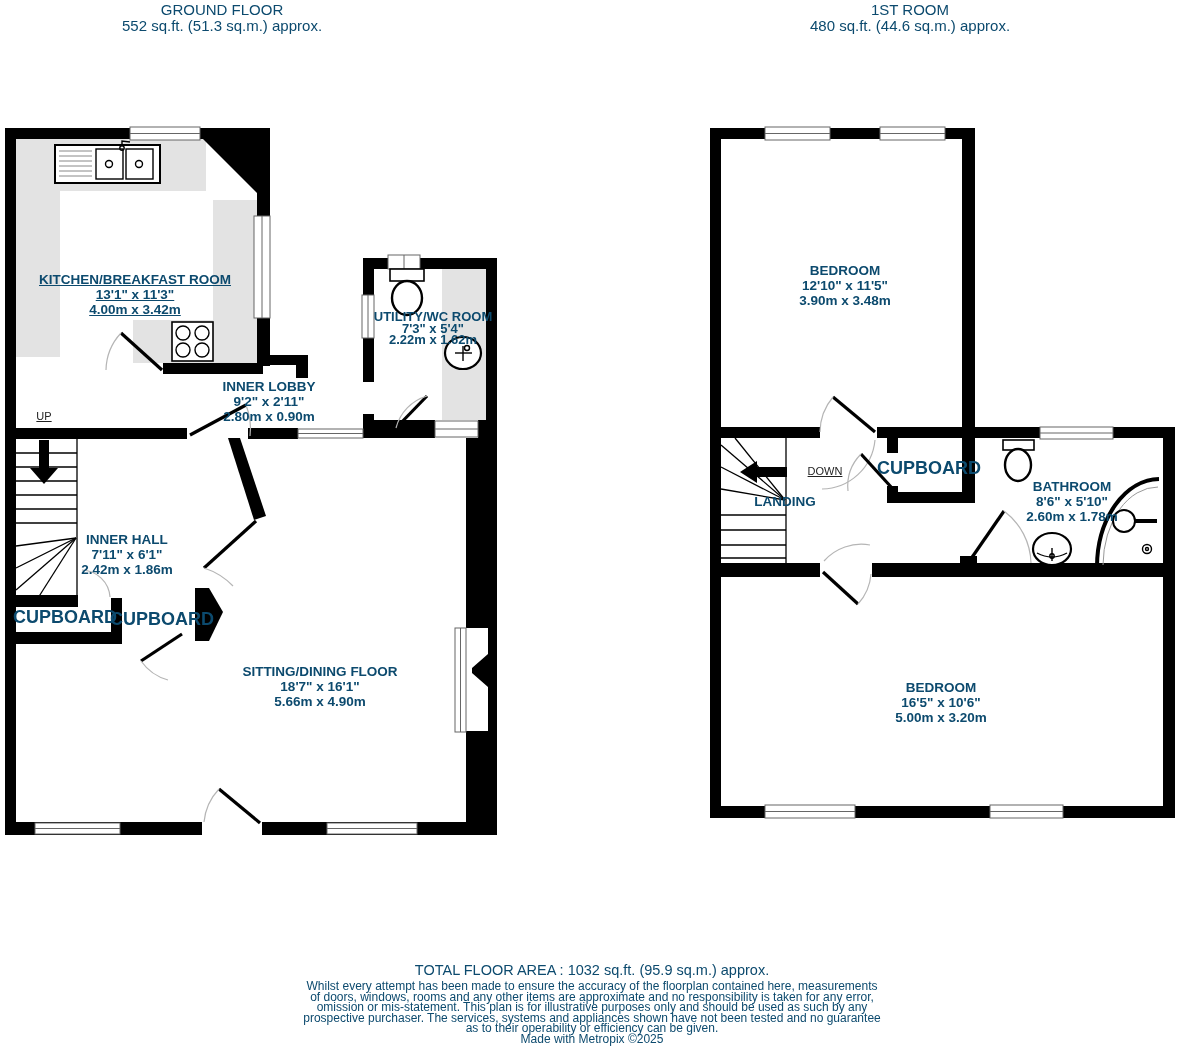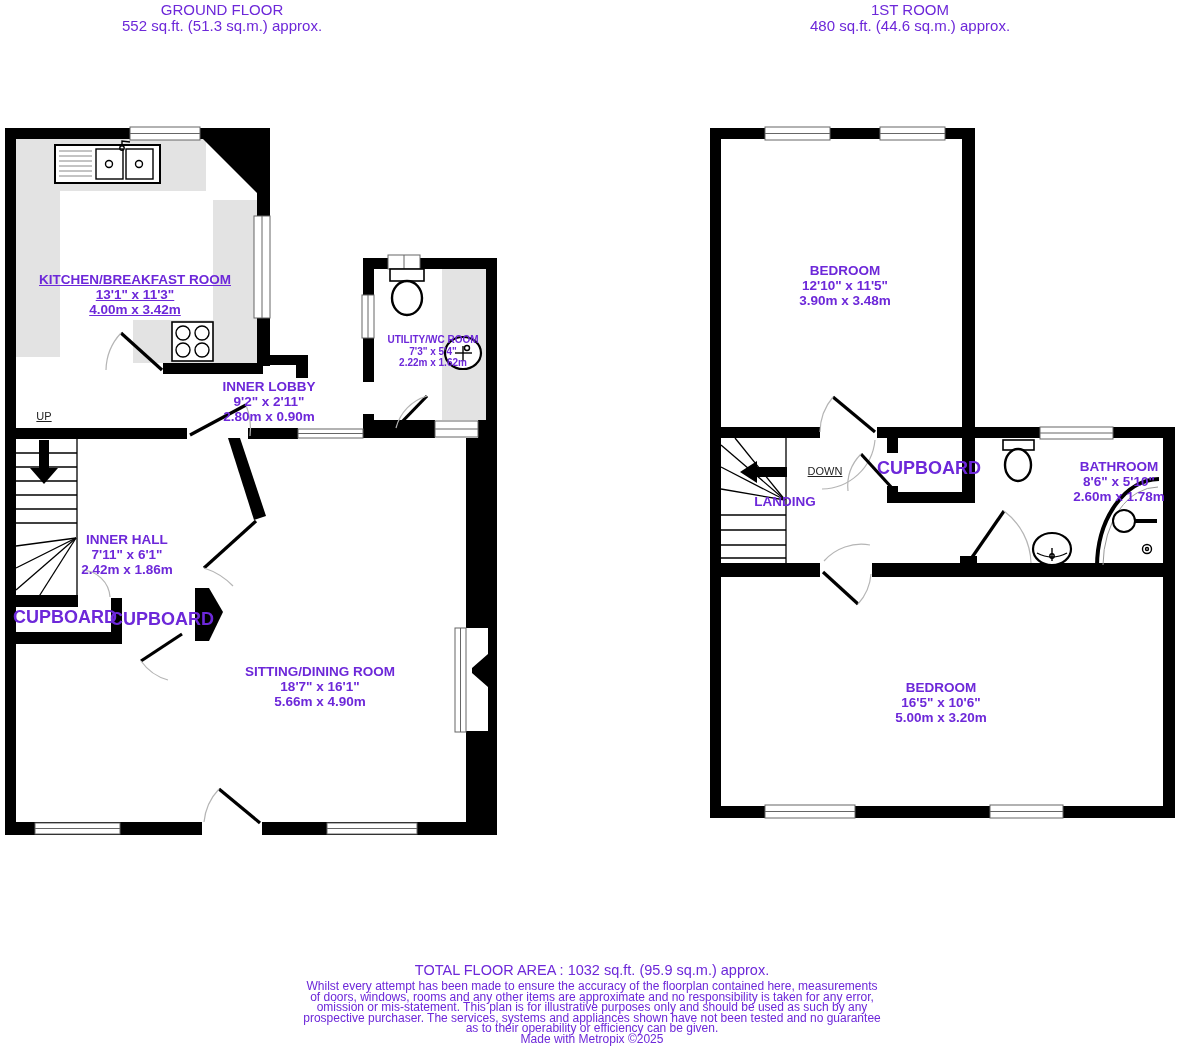--- a/index.html
+++ b/index.html
@@ -10,22 +10,22 @@
   .gray{fill:#e3e3e3;}
   .thinline{stroke:#000;stroke-width:1.3;}
   .leaf{stroke:#000;stroke-width:3.2;fill:none;}
   .arc{stroke:#b5b5b5;stroke-width:1.2;fill:none;}
   .win rect{fill:#fff;stroke:#666;stroke-width:1;}
   .win line{stroke:#666;stroke-width:1;}
   .fix{fill:#fff;stroke:#000;}
   .fixthin{fill:none;stroke:#000;stroke-width:1.4;}
   .drain{stroke:#888;stroke-width:1;}
   .lbl{position:absolute;transform:translateX(-50%);text-align:center;font-weight:700;
-       font-size:13.5px;line-height:15px;white-space:nowrap;color:#6d28d9;}
-  .lbl.small{font-size:10px;line-height:11.5px;margin-top:23px;}
+       font-size:13.5px;line-height:15px;white-space:nowrap;color:#0c4a6e;}
+  .lbl.small{font-size:13px;line-height:11.5px;}
   .lbl.cup{font-size:18px;}
   .lbl.tiny{font-weight:400;font-size:11px;line-height:10px;color:#222;text-decoration:underline;}
   .lbl.title{font-weight:400;font-size:15px;line-height:16px;}
   .lbl.total{font-weight:400;font-size:14.5px;line-height:16px;}
   .lbl.disc{font-weight:400;font-size:12px;line-height:10.6px;}
 </style>
 </head>
 <body>
 
 <div id="plan">
@@ -267,21 +267,21 @@
     <div>INNER LOBBY</div>
     <div>9'2"  x 2'11"</div>
     <div>2.80m  x 0.90m</div>
   </div>
   <div class="lbl" style="left:127px;top:516px;margin-top:16px;">
     <div>INNER HALL</div>
     <div>7'11"  x 6'1"</div>
     <div>2.42m  x 1.86m</div>
   </div>
   <div class="lbl" style="left:320px;top:664px;">
-    <div>SITTING/DINING ROOM</div>
+    <div>SITTING/DINING FLOOR</div>
     <div>18'7"  x 16'1"</div>
     <div>5.66m  x 4.90m</div>
   </div>
   <div class="lbl cup" style="left:65px;top:610px;">
     <div>CUPBOARD</div>
   </div>
   <div class="lbl cup" style="left:162px;top:612px;">
     <div>CUPBOARD</div>
   </div>
   <div class="lbl tiny" style="left:44px;top:411px;">
@@ -295,21 +295,21 @@
   </div>
   <div class="lbl" style="left:785px;top:494px;">
     <div>LANDING</div>
   </div>
   <div class="lbl tiny" style="left:805px;top:466px;padding-left:40px;">
     <div>DOWN</div>
   </div>
   <div class="lbl cup" style="left:929px;top:461px;">
     <div>CUPBOARD</div>
   </div>
-  <div class="lbl" style="left:1072px;top:459px;margin-left:47px;">
+  <div class="lbl" style="left:1072px;top:479px;">
     <div>BATHROOM</div>
     <div>8'6"  x 5'10"</div>
     <div>2.60m  x 1.78m</div>
   </div>
   <div class="lbl" style="left:941px;top:680px;">
     <div>BEDROOM</div>
     <div>16'5"  x 10'6"</div>
     <div>5.00m  x 3.20m</div>
   </div>
 

